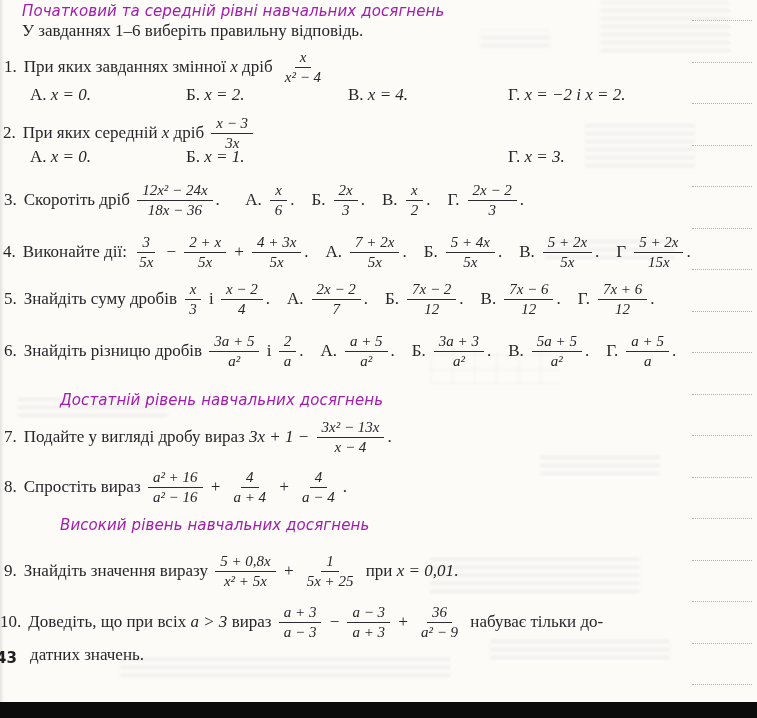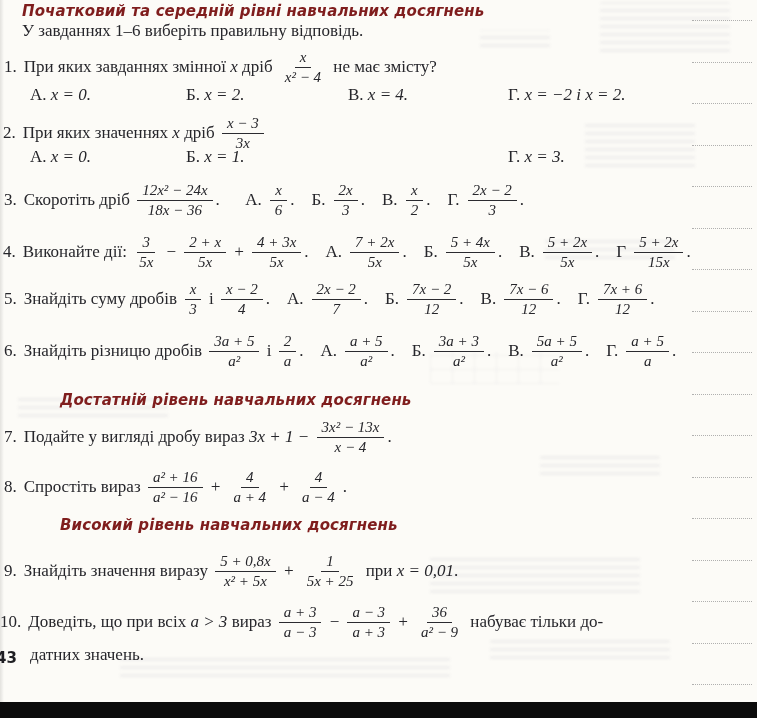--- a/index.html
+++ b/index.html
@@ -3,21 +3,21 @@
 <meta charset="utf-8">
 <style>
   html,body{margin:0;padding:0;background:#dcdcdc;}
   .page{position:relative;width:757px;height:718px;background:#fcfbf7;overflow:hidden;
         font-family:"Liberation Serif",serif;color:#26262b;}
   .edge-shade{position:absolute;left:0;top:0;width:4px;height:702px;
         background:linear-gradient(90deg,rgba(0,0,0,.10),rgba(0,0,0,0));}
   .row{position:absolute;display:flex;align-items:center;white-space:pre;
        font-size:17px;line-height:1.2;}
   .hdr{position:absolute;font-family:"DejaVu Sans",sans-serif;font-style:italic;
-       font-weight:bold;font-size:15px;color:#7f1d1d;letter-spacing:.1px;white-space:pre;}
+       font-weight:normal;font-size:15px;color:#a21caf;letter-spacing:.1px;white-space:pre;}
   .tx{font-style:normal;}
   .m{font-style:italic;}
   .pnum{margin-right:7px;}
   .lbl{font-style:normal;margin-left:17px;margin-right:5px;}
   .lbl0{font-style:normal;}
   .frac{display:inline-flex;flex-direction:column;align-items:center;
         font-size:15px;line-height:1.1;margin:0 3px;font-style:italic;}
   .fnum{padding:0 5px 1.5px;border-bottom:1.3px solid #2b2b30;}
   .fden{padding:1.5px 5px 0;}
   .row-opts{position:absolute;height:24px;width:646px;font-size:17px;}
@@ -72,28 +72,28 @@
       <div class="mline" style="top: 601px;"></div>
       <div class="mline" style="top: 642.5px;"></div>
       <div class="mline" style="top: 684px;"></div>
     </div>
 
   <div class="hdr" style="left:22px;top:2px;">Початковий та середній рівні навчальних досягнень</div>
   <div class="row" style="left:22px;top:21px;">
     <span class="tx">У завданнях 1–6 виберіть правильну відповідь.</span>
   </div>
 
-  <div class="row" style="left:4px;top:45px;height:44px;"><span class="pnum">1.</span><span class="tx">При яких завданнях змінної </span><span class="m">x</span><span class="tx"> дріб </span><span class="frac"><span class="fnum">x</span><span class="fden">x² − 4</span></span><span class="tx"> не має змісту?</span></div>
+  <div class="row" style="left:4px;top:45px;height:44px;"><span class="pnum">1.</span><span class="tx">При яких завданнях змінної </span><span class="m">x</span><span class="tx"> дріб </span><span class="frac"><span class="fnum">x</span><span class="fden">x² − 4</span></span></div>
   <div class="row-opts" style="top:85px;">
       <span class="opt opt1"><span class="lbl0">А. </span><span class="m">x = 0.</span></span>
       <span class="opt opt2"><span class="lbl0">Б. </span><span class="m">x = 2.</span></span>
       <span class="opt opt3"><span class="lbl0">В. </span><span class="m">x = 4.</span></span>
       <span class="opt opt4"><span class="lbl0">Г. </span><span class="m">x = −2 і x = 2.</span></span>
     </div>
-  <div class="row" style="left:3px;top:110px;height:46px;"><span class="pnum">2.</span><span class="tx">При яких значеннях </span><span class="m">x</span><span class="tx"> дріб </span><span class="frac"><span class="fnum">x − 3</span><span class="fden">3x</span></span></div>
+  <div class="row" style="left:3px;top:110px;height:46px;"><span class="pnum">2.</span><span class="tx">При яких середній </span><span class="m">x</span><span class="tx"> дріб </span><span class="frac"><span class="fnum">x − 3</span><span class="fden">3x</span></span></div>
   <div class="row-opts" style="top:147px;">
       <span class="opt opt1"><span class="lbl0">А. </span><span class="m">x = 0.</span></span>
       <span class="opt opt2"><span class="lbl0">Б. </span><span class="m">x = 1.</span></span>
       <span class="opt opt4"><span class="lbl0">Г. </span><span class="m">x = 3.</span></span>
     </div>
   <div class="row" style="left:4px;top:176px;height:48px;"><span class="pnum">3.</span><span class="tx">Скоротіть дріб </span><span class="frac"><span class="fnum">12x² − 24x</span><span class="fden">18x − 36</span></span><span class="tx">.  </span><span class="lbl">А.</span><span class="frac"><span class="fnum">x</span><span class="fden">6</span></span><span class="tx">.</span><span class="lbl">Б.</span><span class="frac"><span class="fnum">2x</span><span class="fden">3</span></span><span class="tx">.</span><span class="lbl">В.</span><span class="frac"><span class="fnum">x</span><span class="fden">2</span></span><span class="tx">.</span><span class="lbl">Г.</span><span class="frac"><span class="fnum">2x − 2</span><span class="fden">3</span></span><span class="tx">.</span></div>
   <div class="row" style="left:3px;top:226px;height:52px;"><span class="pnum">4.</span><span class="tx">Виконайте дії: </span><span class="frac"><span class="fnum">3</span><span class="fden">5x</span></span><span class="m"> − </span><span class="frac"><span class="fnum">2 + x</span><span class="fden">5x</span></span><span class="m"> + </span><span class="frac"><span class="fnum">4 + 3x</span><span class="fden">5x</span></span><span class="tx">.</span><span class="lbl">А.</span><span class="frac"><span class="fnum">7 + 2x</span><span class="fden">5x</span></span><span class="tx">.</span><span class="lbl">Б.</span><span class="frac"><span class="fnum">5 + 4x</span><span class="fden">5x</span></span><span class="tx">.</span><span class="lbl">В.</span><span class="frac"><span class="fnum">5 + 2x</span><span class="fden">5x</span></span><span class="tx">.</span><span class="lbl">Г</span><span class="frac"><span class="fnum">5 + 2x</span><span class="fden">15x</span></span><span class="tx">.</span></div>
   <div class="row" style="left:4px;top:277px;height:44px;"><span class="pnum">5.</span><span class="tx">Знайдіть суму дробів </span><span class="frac"><span class="fnum">x</span><span class="fden">3</span></span><span class="tx"> і </span><span class="frac"><span class="fnum">x − 2</span><span class="fden">4</span></span><span class="tx">.</span><span class="lbl">А.</span><span class="frac"><span class="fnum">2x − 2</span><span class="fden">7</span></span><span class="tx">.</span><span class="lbl">Б.</span><span class="frac"><span class="fnum">7x − 2</span><span class="fden">12</span></span><span class="tx">.</span><span class="lbl">В.</span><span class="frac"><span class="fnum">7x − 6</span><span class="fden">12</span></span><span class="tx">.</span><span class="lbl">Г.</span><span class="frac"><span class="fnum">7x + 6</span><span class="fden">12</span></span><span class="tx">.</span></div>
   <div class="row" style="left:4px;top:327px;height:48px;"><span class="pnum">6.</span><span class="tx">Знайдіть різницю дробів </span><span class="frac"><span class="fnum">3a + 5</span><span class="fden">a²</span></span><span class="tx"> і </span><span class="frac"><span class="fnum">2</span><span class="fden">a</span></span><span class="tx">.</span><span class="lbl">А.</span><span class="frac"><span class="fnum">a + 5</span><span class="fden">a²</span></span><span class="tx">.</span><span class="lbl">Б.</span><span class="frac"><span class="fnum">3a + 3</span><span class="fden">a²</span></span><span class="tx">.</span><span class="lbl">В.</span><span class="frac"><span class="fnum">5a + 5</span><span class="fden">a²</span></span><span class="tx">.</span><span class="lbl">Г.</span><span class="frac"><span class="fnum">a + 5</span><span class="fden">a</span></span><span class="tx">.</span></div>
 

